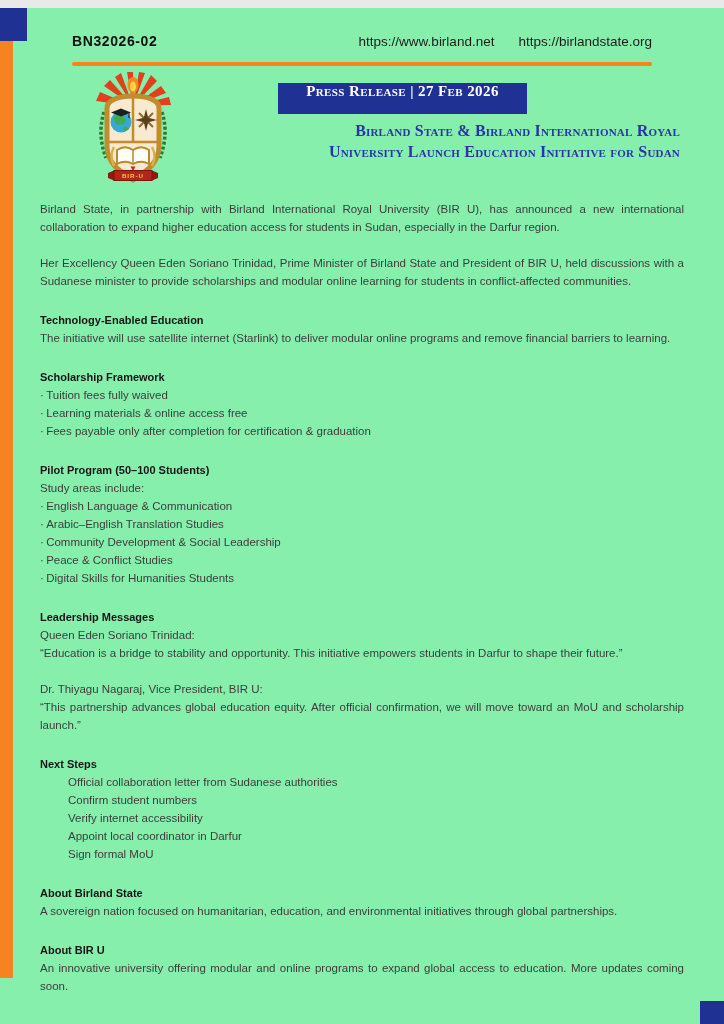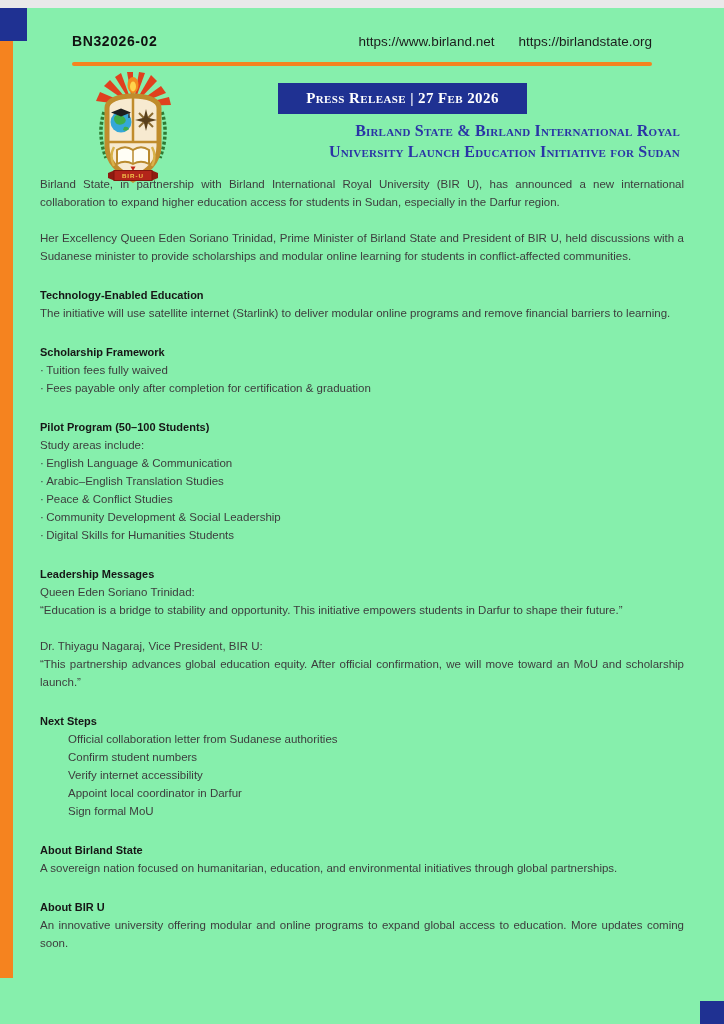--- a/index.html
+++ b/index.html
@@ -20,36 +20,36 @@
   .urls { display:flex; gap:24px;padding-left:28px; }
   .url { font-size:13.5px; color:#1c1c1c; text-decoration:none; }
   .rule { position:absolute; left:72px; top:54px; width:580px; height:4px; background:var(--orange,#f5831f); border-radius:2px; }
 
   
   .logo { position:absolute; left:91px; top:64px; width:84px; height:112px; }
 
   
   .banner {
     position:absolute; left:278px; top:75px; width:249px; height:31px;
-    background:var(--navy,#1f3192); display:flex; align-items:center; justify-content:center;
+    background:var(--navy,#1f3192); display:flex; align-items:flex-start; justify-content:center;
   }
   .banner span {
     color:#fff; font-family:"Liberation Serif", serif; font-weight:bold;
     font-size:15px; font-variant:small-caps; letter-spacing:.4px;
   }
 
   
   .title {
     position:absolute; left:120px; top:112px; width:560px; text-align:right;
     font-family:"Liberation Serif", serif; font-weight:bold; font-variant:small-caps;
     font-size:16px; line-height:21px; color:var(--title-blue,#2a34a6); letter-spacing:.2px;
   }
 
   
-  .body { position:absolute; left:40px; top:167px; width:644px; font-size:11.5px; line-height:18px; }
+  .body { position:absolute; left:40px; top:192px; width:644px; font-size:11.5px; line-height:18px; }
   .para { text-align:justify; }
   .spaced { margin-top:18px; }
   .sec { margin-top:21px; font-size:11px; line-height:18px; font-weight:bold; color:#161616; }
   .list .bullet::before { content:"\00B7\2009"; }
   .list .bullet { line-height:18px; }
   .list.indent .bullet { padding-left:28px; }
   .list.indent .bullet::before { content:""; }
 </style>
 </head>
 <body>
@@ -137,31 +137,32 @@
     <p class="para">Birland State, in partnership with Birland International Royal University (BIR U), has announced a new international collaboration to expand higher education access for students in Sudan, especially in the Darfur region.</p>
     <p class="para spaced">Her Excellency Queen Eden Soriano Trinidad, Prime Minister of Birland State and President of BIR U, held discussions with a Sudanese minister to provide scholarships and modular online learning for students in conflict-affected communities.</p>
 
     <h3 class="sec">Technology-Enabled Education</h3>
     <p class="para">The initiative will use satellite internet (Starlink) to deliver modular online programs and remove financial barriers to learning.</p>
 
     <h3 class="sec">Scholarship Framework</h3>
     <div class="list">
 
     <div class="bullet">Tuition fees fully waived</div>
+        <div class="bullet">Learning materials &amp; online access free</div>
         <div class="bullet">Fees payable only after completion for certification &amp; graduation</div>
       </div>
 
     <h3 class="sec">Pilot Program (50–100 Students)</h3>
     <p>Study areas include:</p>
     <div class="list">
 
     <div class="bullet">English Language &amp; Communication</div>
         <div class="bullet">Arabic–English Translation Studies</div>
+        <div class="bullet">Community Development &amp; Social Leadership</div>
         <div class="bullet">Peace &amp; Conflict Studies</div>
-        <div class="bullet">Community Development &amp; Social Leadership</div>
         <div class="bullet">Digital Skills for Humanities Students</div>
       </div>
 
     <h3 class="sec">Leadership Messages</h3>
     <p>Queen Eden Soriano Trinidad:</p>
     <p class="para">“Education is a bridge to stability and opportunity. This initiative empowers students in Darfur to shape their future.”</p>
     <p class="spaced">Dr. Thiyagu Nagaraj, Vice President, BIR U:</p>
     <p class="para">“This partnership advances global education equity. After official confirmation, we will move toward an MoU and scholarship launch.”</p>
 
     <h3 class="sec">Next Steps</h3>

